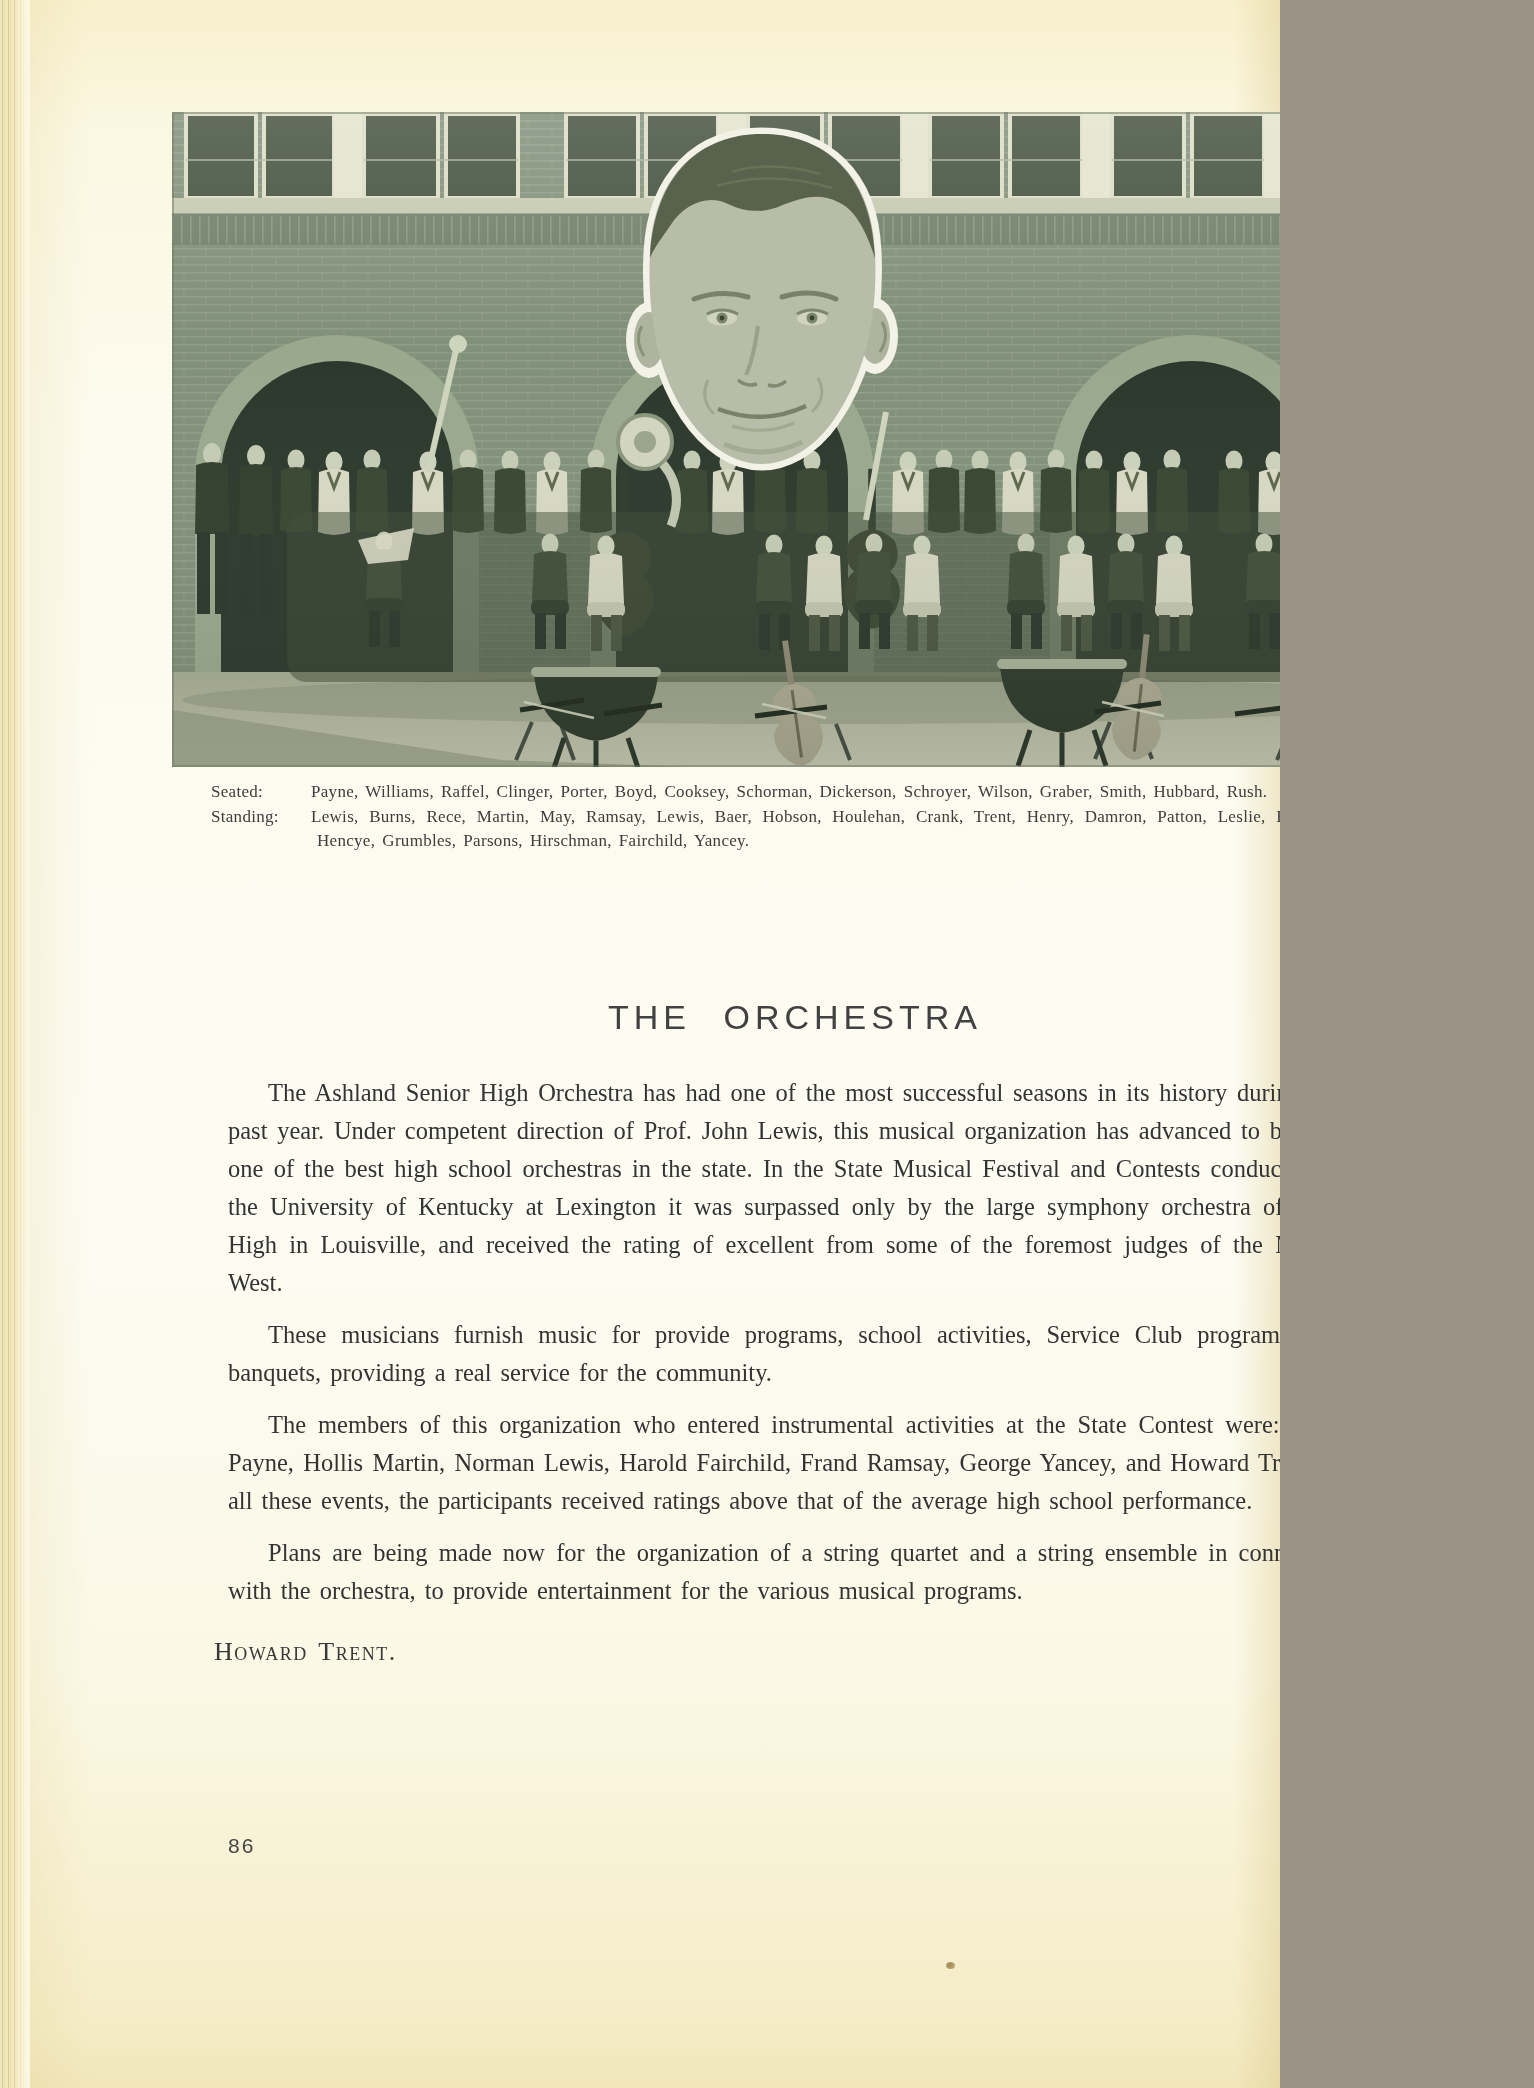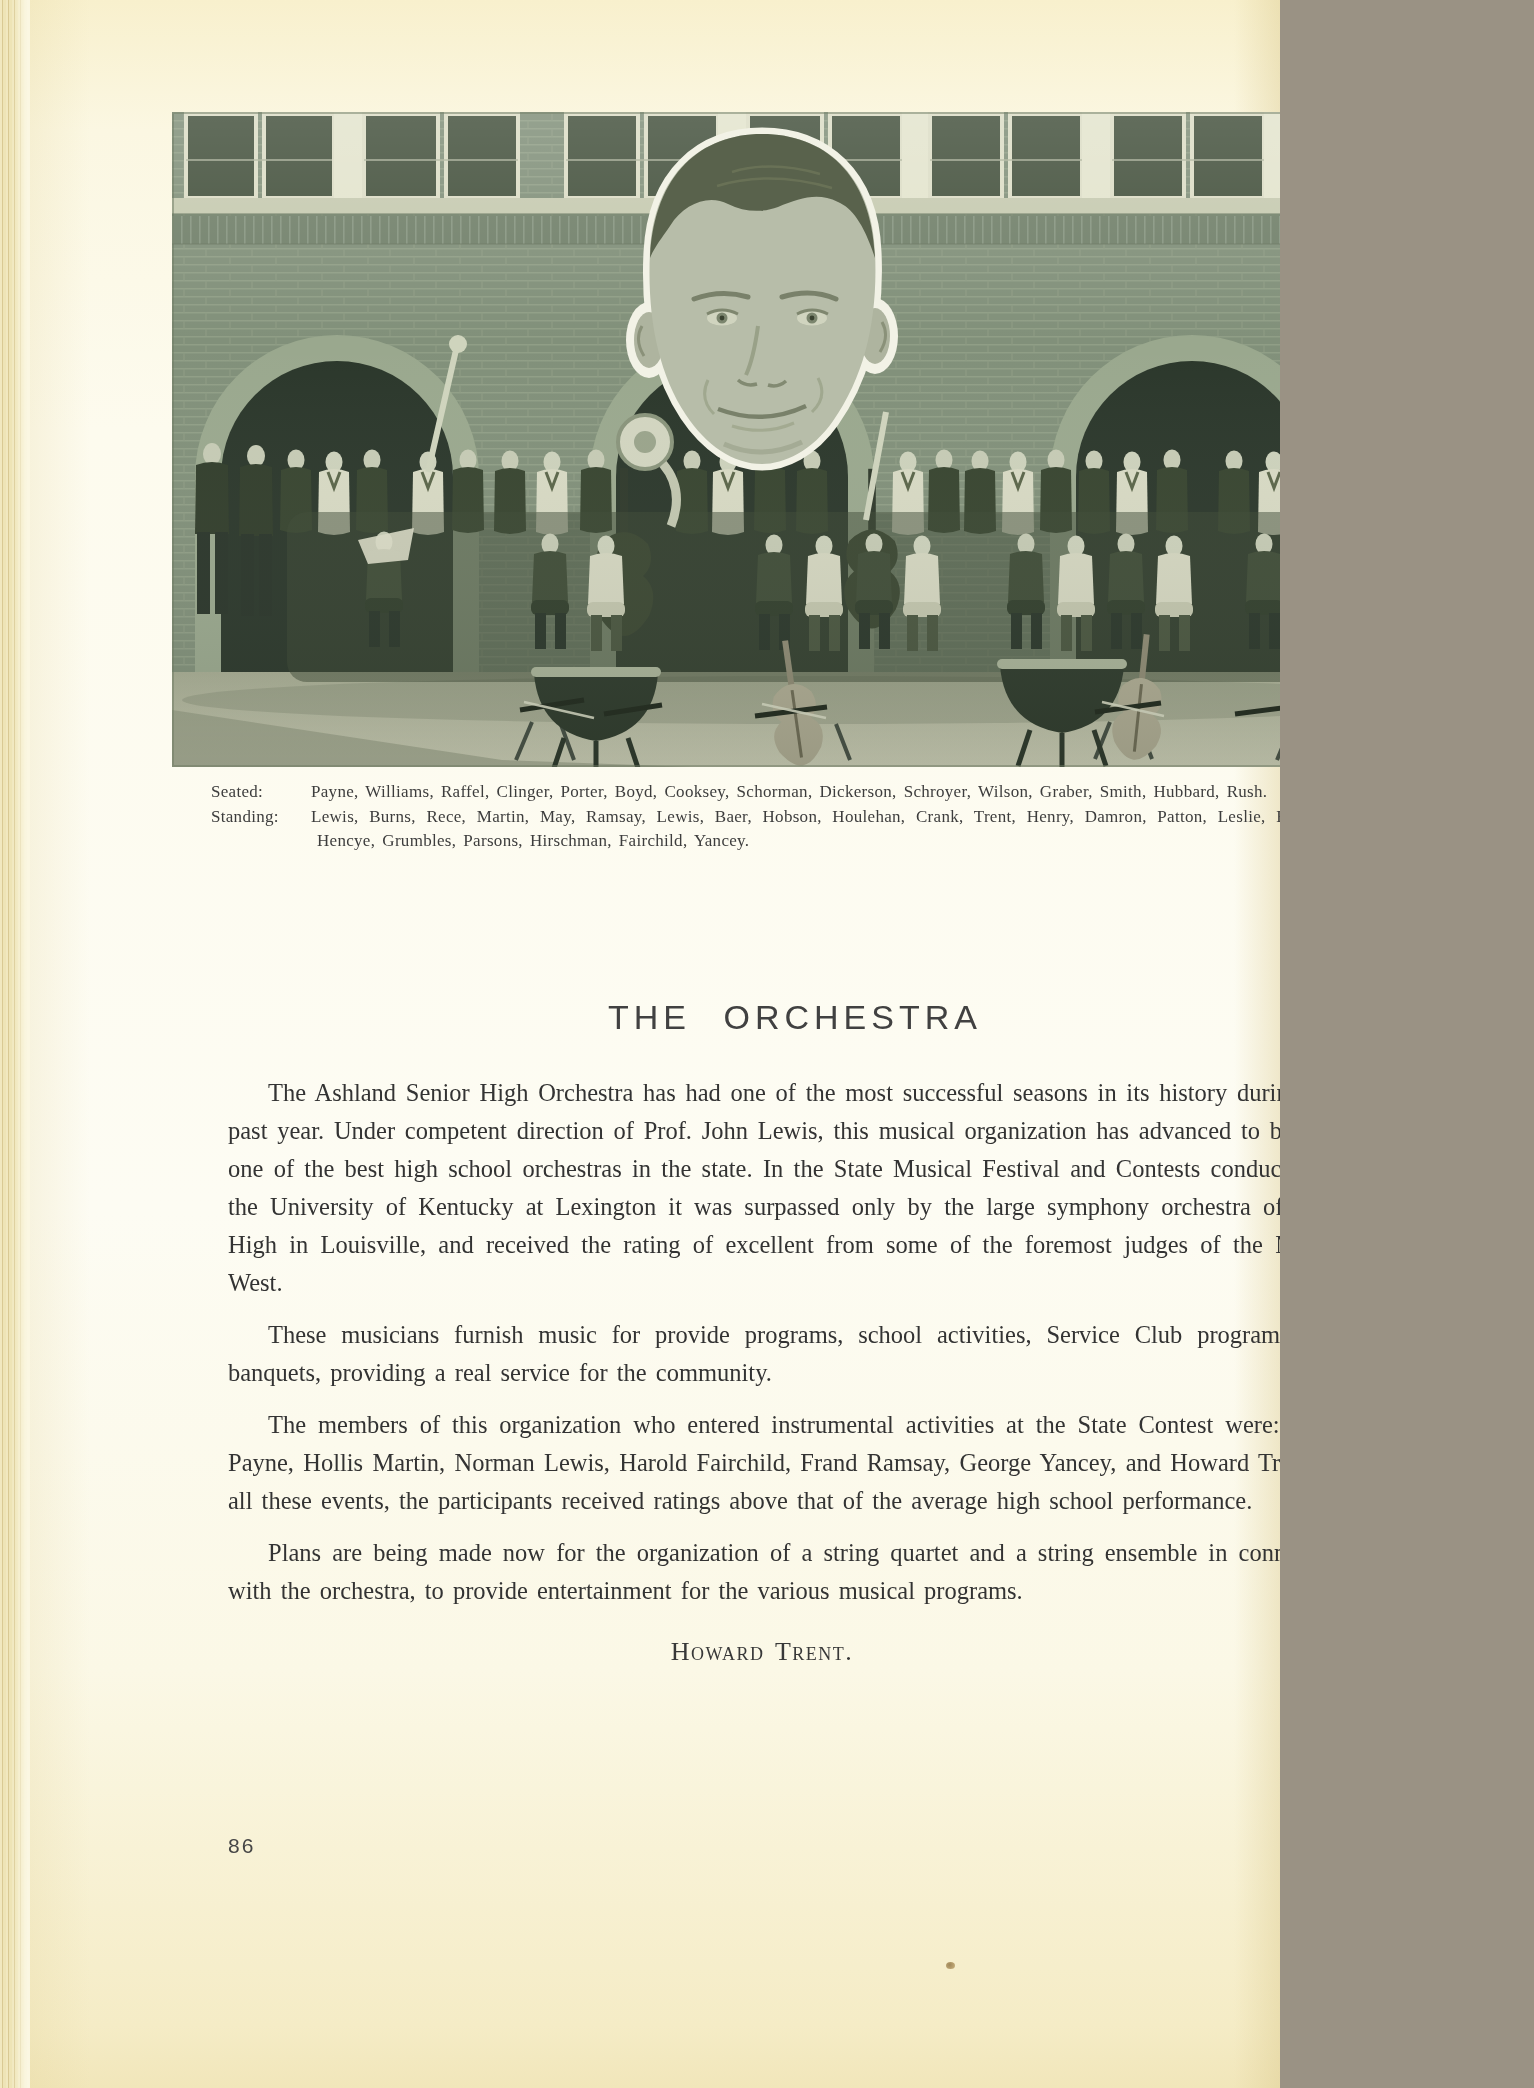--- a/index.html
+++ b/index.html
@@ -32,21 +32,21 @@
     text-align:center;font-family:"Liberation Sans",sans-serif;
     font-size:34px;font-weight:500;letter-spacing:5px;word-spacing:18px;color:#414141;
   }
   .article{
     position:absolute;left:214px;top:1060px;width:1146px;
     font-size:24.5px;line-height:38px;color:#333333;
     text-align:justify;word-spacing:3px;
   }
   .article p{margin:14px;text-indent:40px;}
   .signature{
-    margin-top:23px;text-align:center;padding-right:50px;
+    margin-top:23px;text-align:left;padding-right:50px;
     font-variant:small-caps;letter-spacing:1.5px;font-size:26px;color:#383838;
   }
   .pagenum{
     position:absolute;left:214px;top:1834px;width:1146px;
     font-family:"Liberation Sans",sans-serif;font-size:21px;letter-spacing:2px;
     color:#454545;text-indent:14px;
   }
   .speck{
     position:absolute;left:946px;top:1962px;width:9px;height:7px;border-radius:50%;
     background:radial-gradient(circle at 40% 40%, #7a5a28, #b99b5e);opacity:.7;

